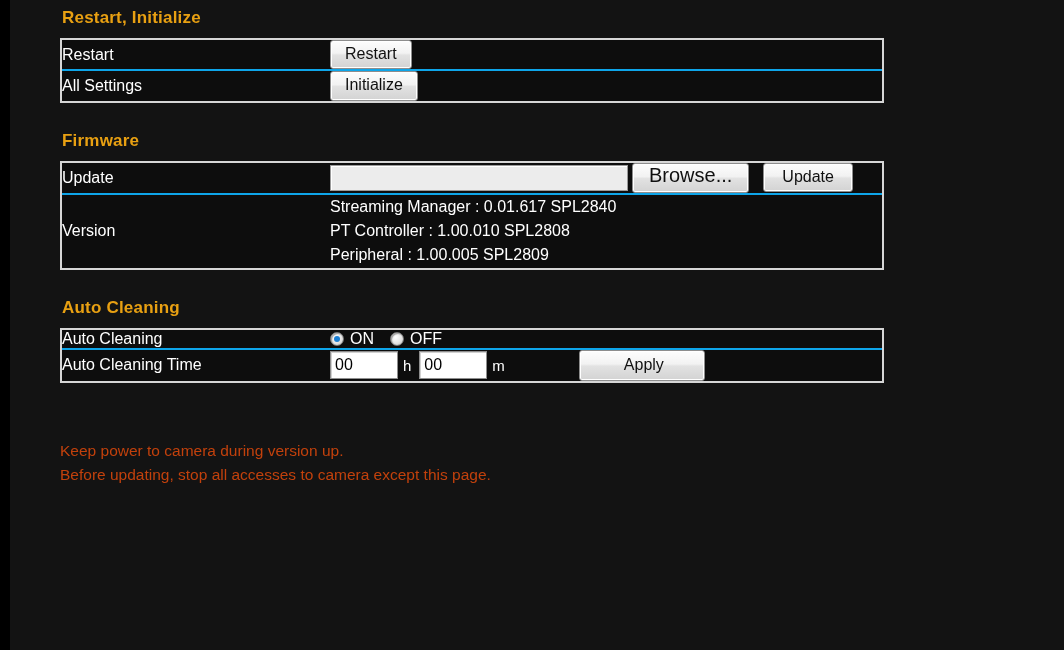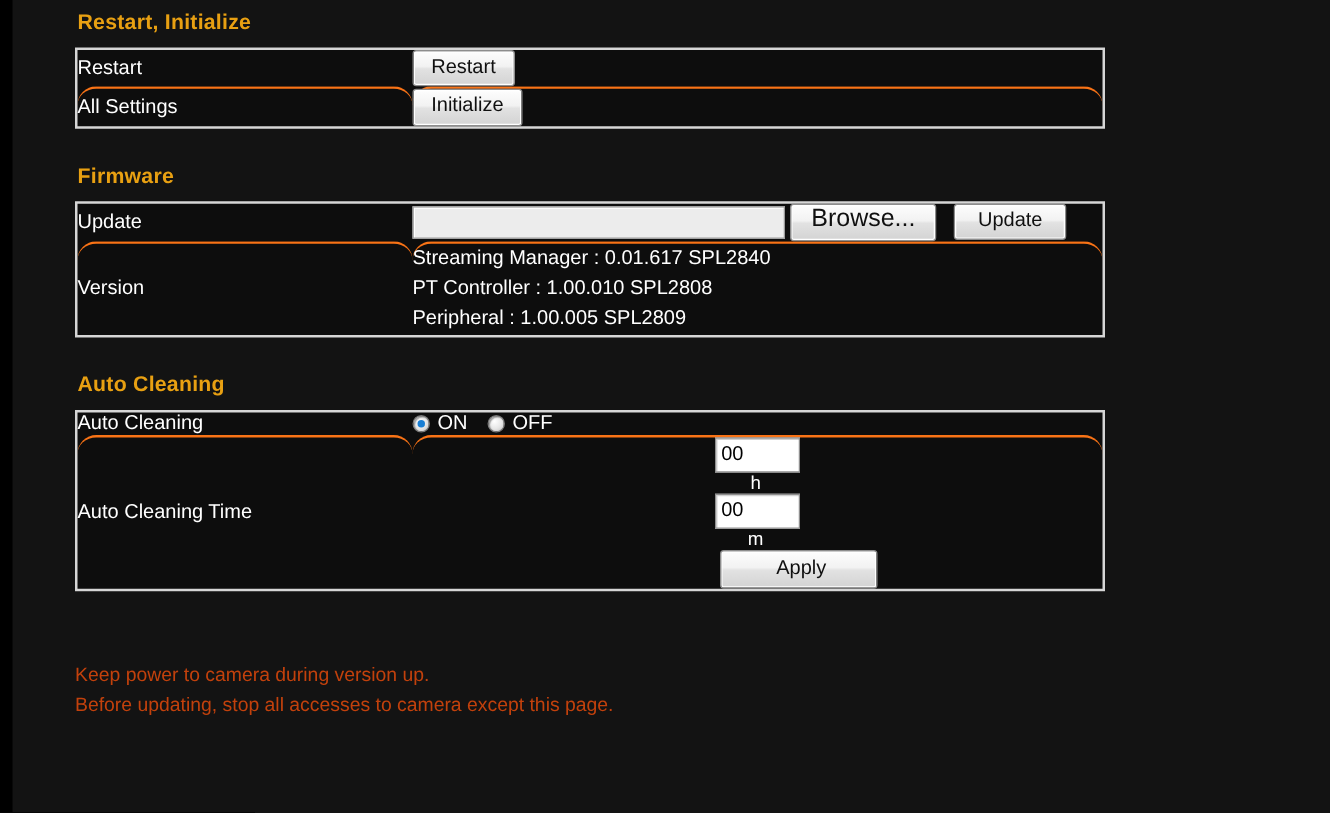--- a/index.html
+++ b/index.html
@@ -59,22 +59,21 @@
     background: #0d0d0d;
     border: 2px solid #d6d6d6;
     table-layout: fixed;
   }
   table.cfg td {
     border: 0;
     vertical-align: middle;
     padding: 0;
   }
   table.cfg tr + tr td {
-    border-top: 2px solid #f97316;
-    border-radius: 15px;
+    border-top: 2px solid #0ea5e9;
   }
   td.label {
     width: 268px;
     color: #ffffff;
     font-size: 16px;
     padding: 8px 0 8px 10px;
     border-right: 2px solid #d6d6d6;
     box-sizing: border-box;
   }
   td.field {
@@ -155,21 +154,21 @@
     border-radius: 50%;
     background: #1a7fd4;
   }
   .radio-label {
     color: #ffffff;
     font-size: 16px;
     margin-left: 6px;
   }
 
   
-  .time-row { display: flex; align-items: center; flex-direction: column; }
+  .time-row { display: flex; align-items: center; }
   .time-input {
     width: 68px;
     height: 28px;
     background: #ffffff;
     border: 1px solid #8e8e8e;
     box-shadow: inset 1px 1px 0 rgba(0,0,0,.18);
     color: #000000;
     font-family: "Liberation Sans", sans-serif;
     font-size: 16px;
     padding: 0 4px;

